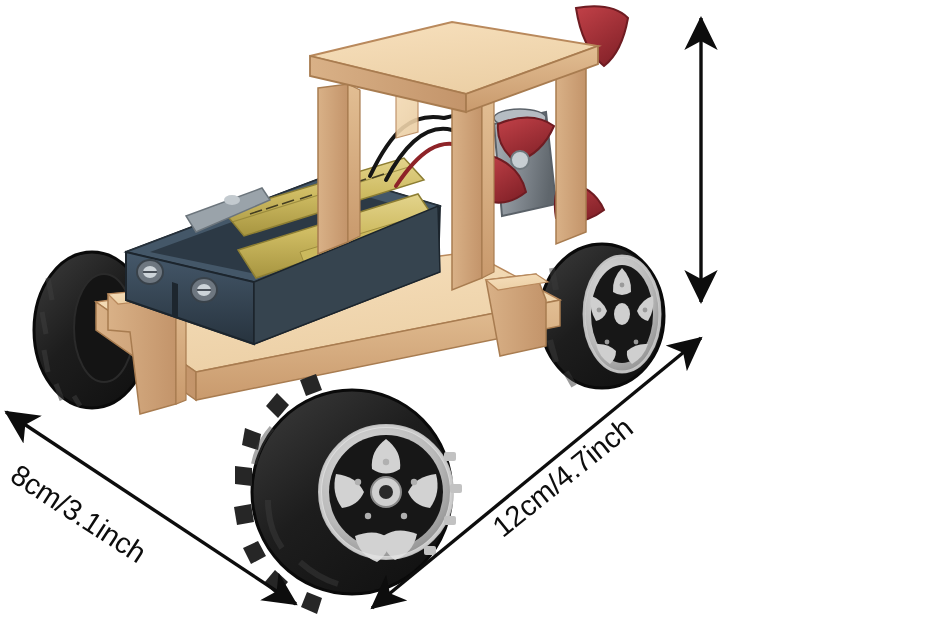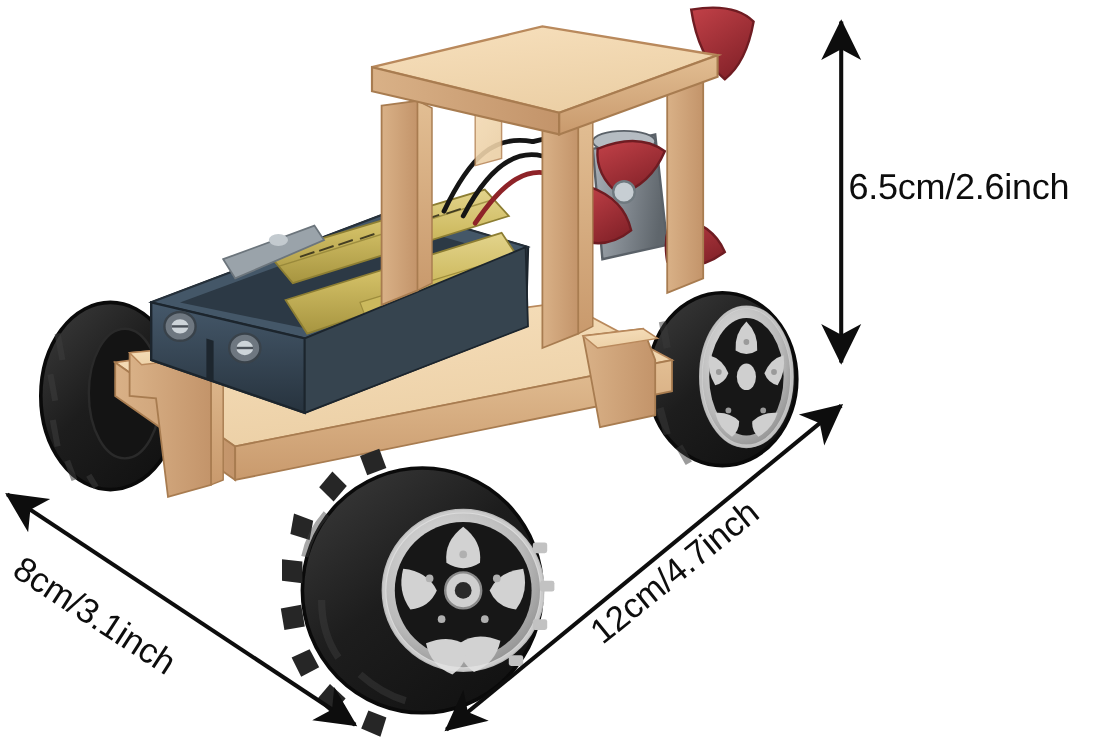--- a/index.html
+++ b/index.html
@@ -327,19 +327,18 @@
     </g>
 
   </svg>
 
   <svg id="arrows" style="position:absolute;inset:0;" viewBox="0 0 928 619">
     <line x1="701" y1="18" x2="701" y2="302" stroke="#0d0d0d" stroke-width="3.4" marker-start="url(#arrowStart)" marker-end="url(#arrowEnd)"></line>
     <line x1="372" y1="608" x2="701" y2="338" stroke="#0d0d0d" stroke-width="3.4" marker-start="url(#arrowStart)" marker-end="url(#arrowEnd)"></line>
     <line x1="6" y1="412" x2="296" y2="604" stroke="#0d0d0d" stroke-width="3.4" marker-start="url(#arrowStart)" marker-end="url(#arrowEnd)"></line>
   </svg>
 
-  <div class="dim-label" id="label-height">6.5cm/2.6inch</div>
 
   <div class="dim-label" id="label-length">12cm/4.7inch</div>
 
   <div class="dim-label" id="label-width">8cm/3.1inch</div>
 
 </div>
 
 </body></html>

